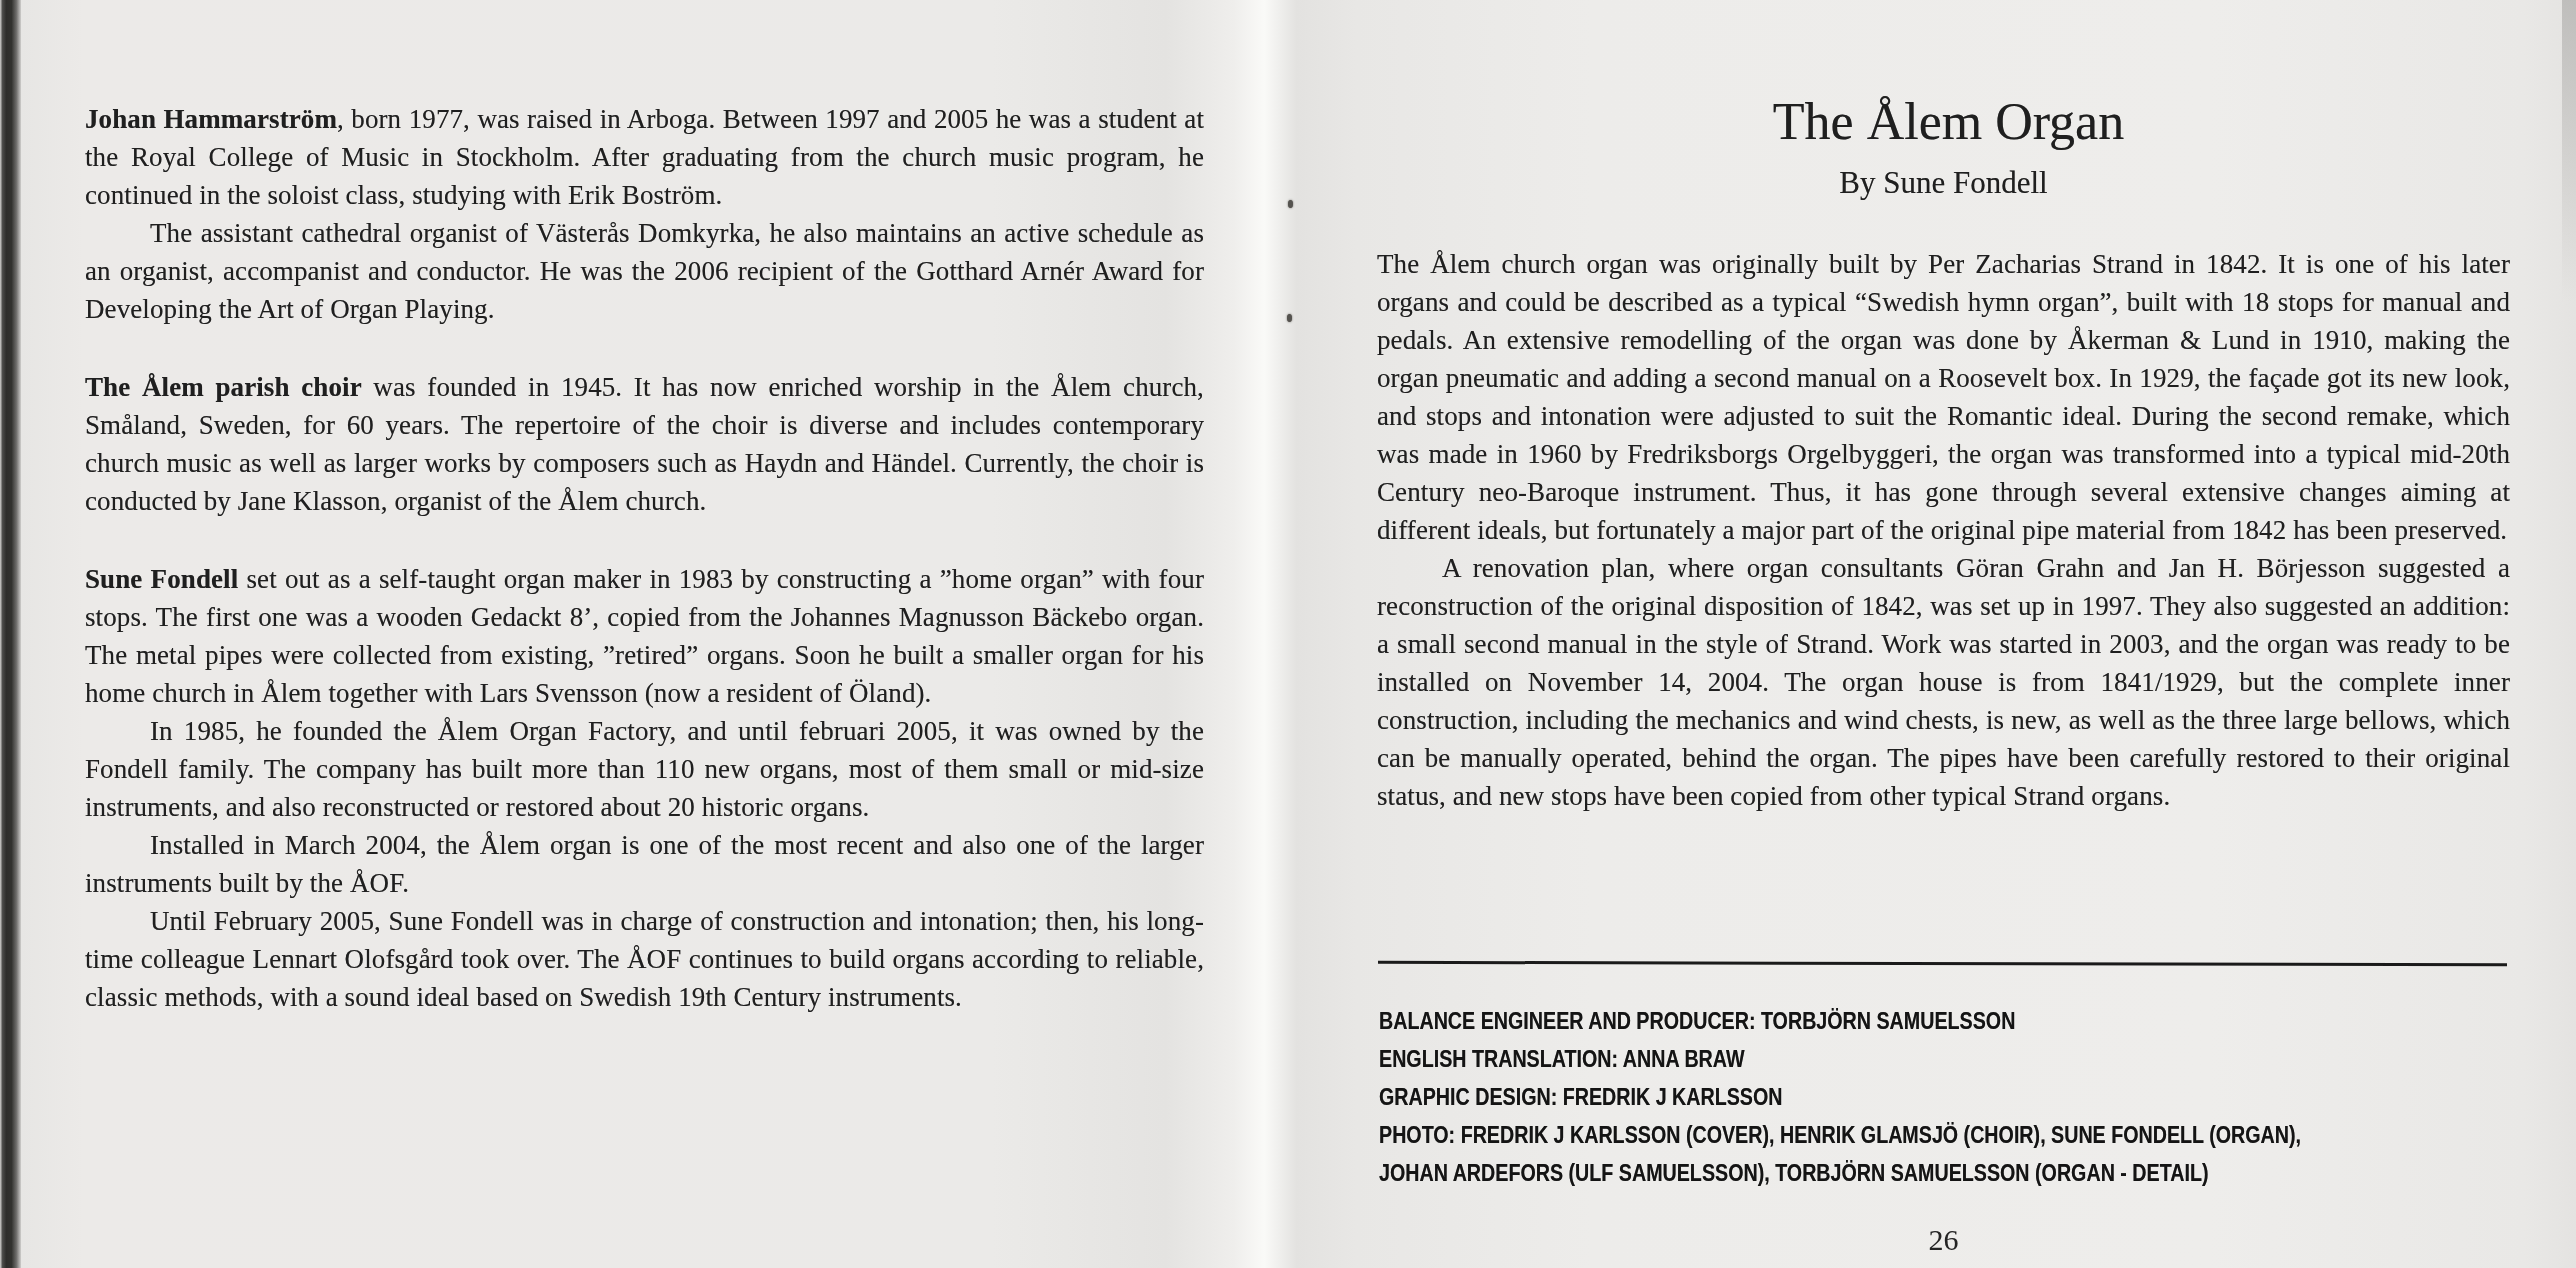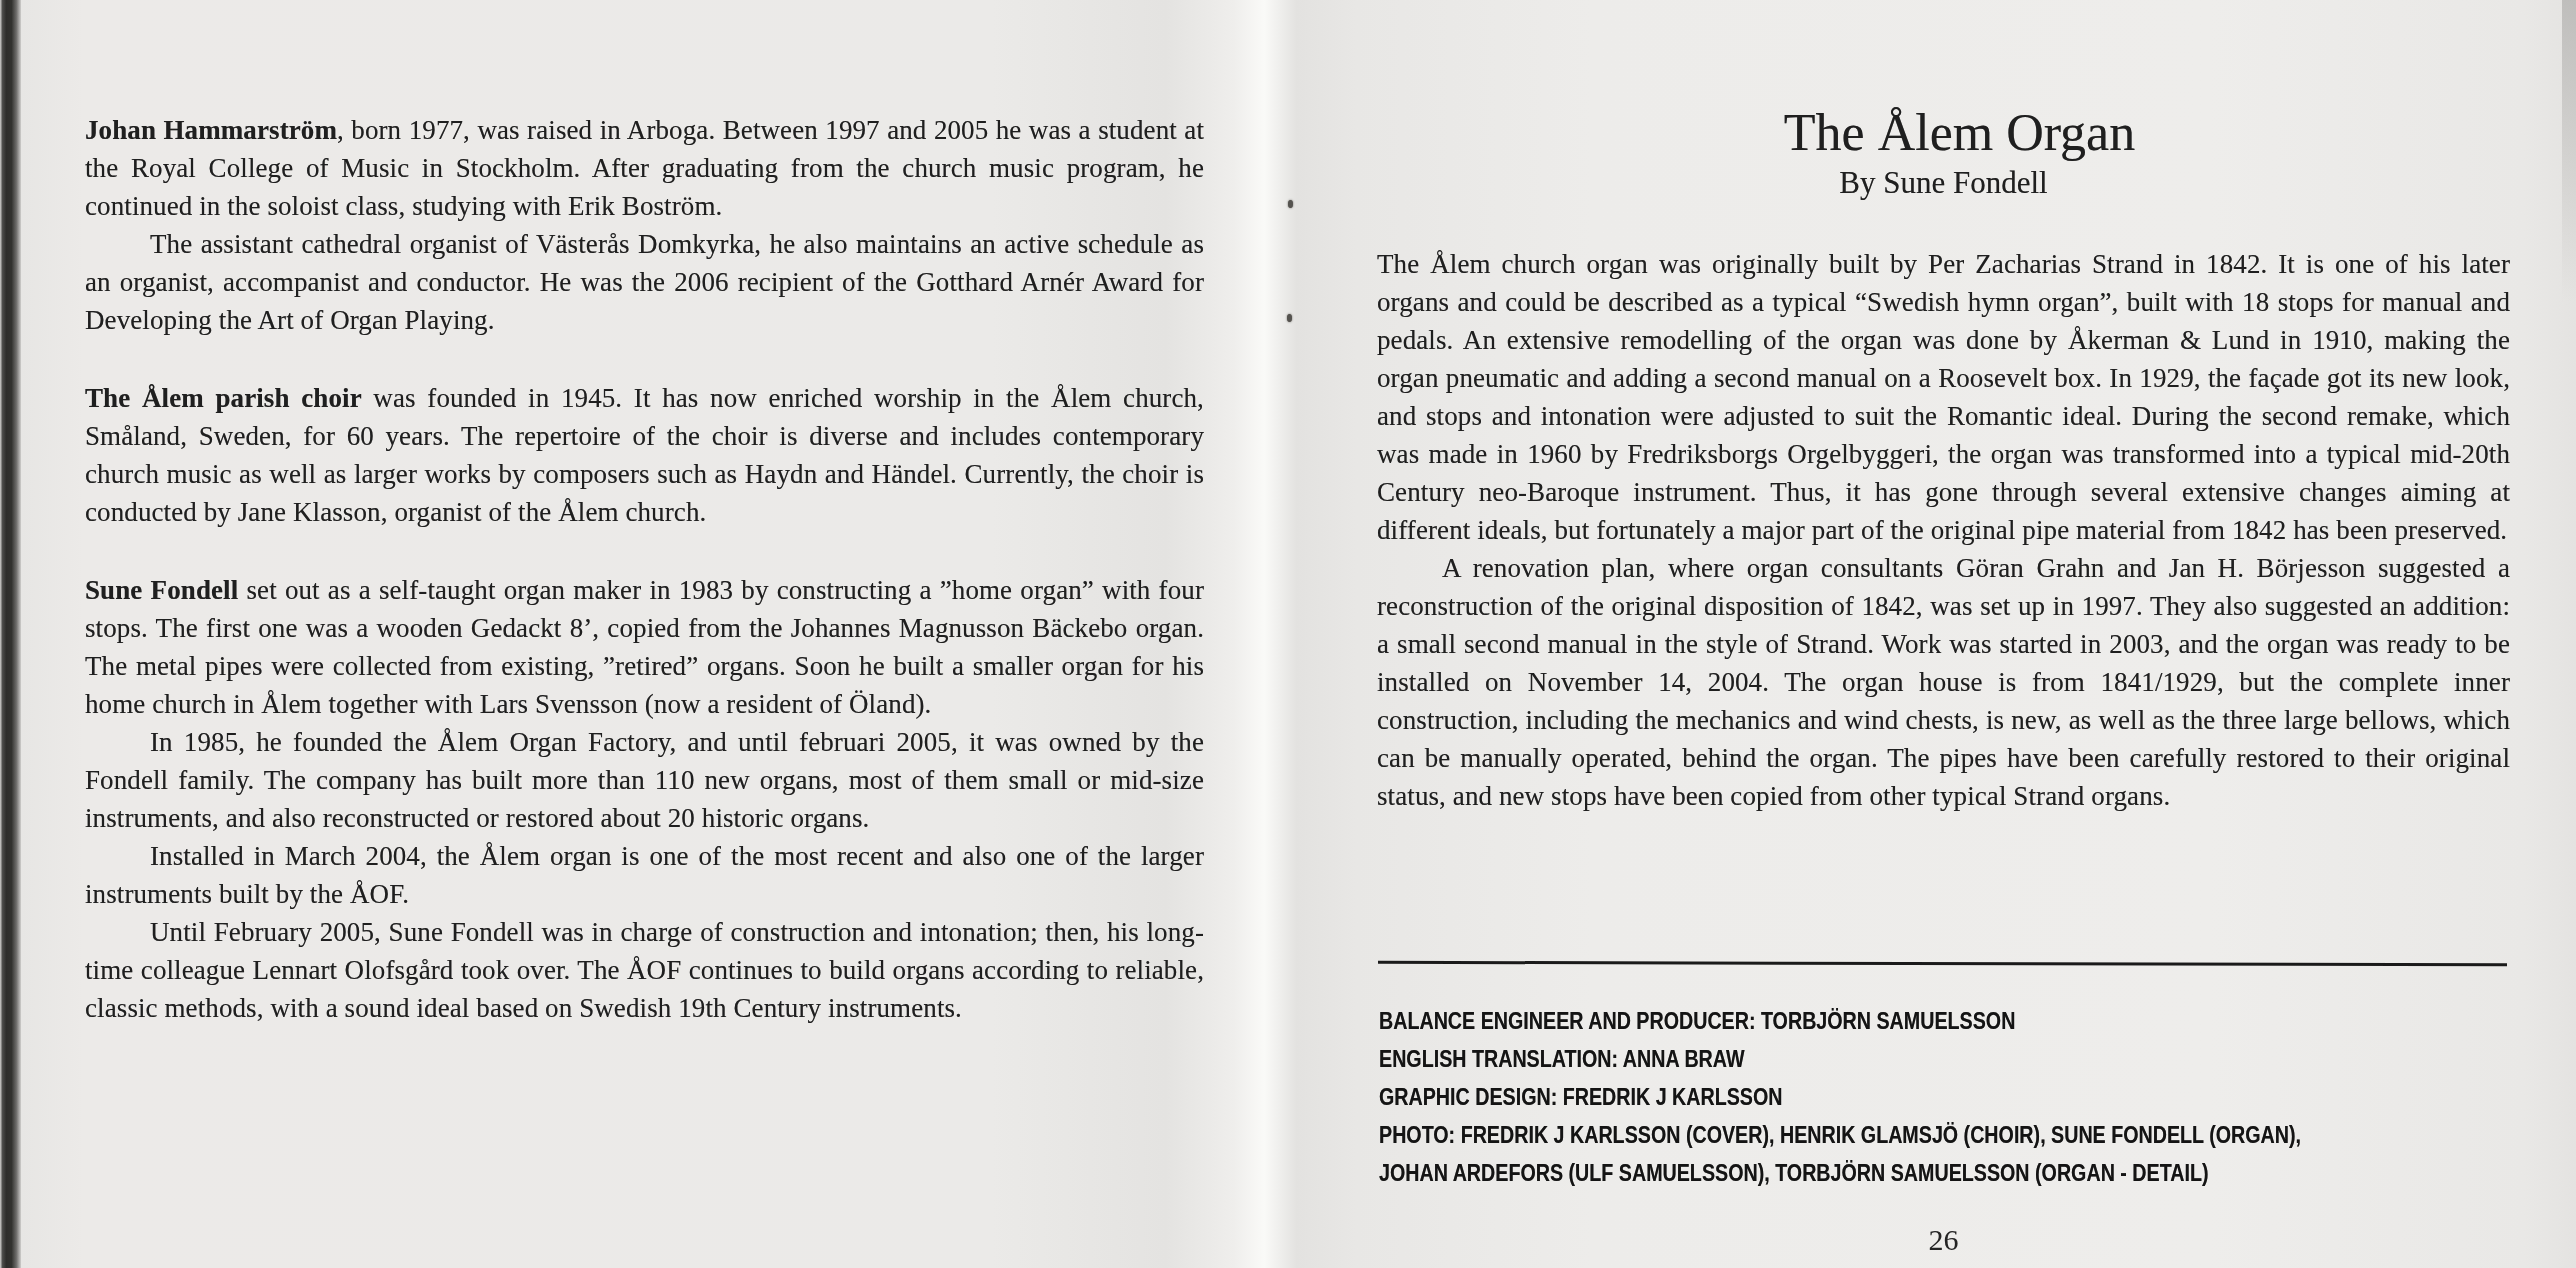--- a/index.html
+++ b/index.html
@@ -34,25 +34,25 @@
   .staple-2{left:1287px;top:314px;}
 
   .bodytext{
     position:absolute;font-size:27px;line-height:38px;text-align:justify;
     letter-spacing:0.1px;text-shadow:0 0 0.4px rgba(40,40,40,.45);z-index:5;
   }
   .bodytext p{margin:0;}
   .bodytext p.gap{margin-top:40px;}
   .bodytext p.indent{text-indent:65px;}
   .lead{font-weight:bold;}
-  .left-body{left:85px;top:111px;width:1119px;}
+  .left-body{left:85px;top:100px;width:1119px;}
   .right-body{left:1377px;top:245px;width:1133px;}
 
   .title{
-    position:absolute;left:1377px;top:86px;width:1133px;margin:16px;z-index:5;
+    position:absolute;left:1377px;top:86px;width:1133px;margin:5px;z-index:5;
     font-size:52px;font-weight:normal;line-height:61px;text-align:center;
     text-shadow:0 0 0.5px rgba(40,40,40,.5);
   }
   .byline{
     position:absolute;left:1377px;top:164px;width:1133px;margin:0;z-index:5;
     font-size:31px;font-weight:normal;line-height:38px;text-align:center;
     text-shadow:0 0 0.4px rgba(40,40,40,.5);
   }
   .rule{
     position:absolute;left:1378px;top:962px;width:1129px;height:2.7px;z-index:5;

